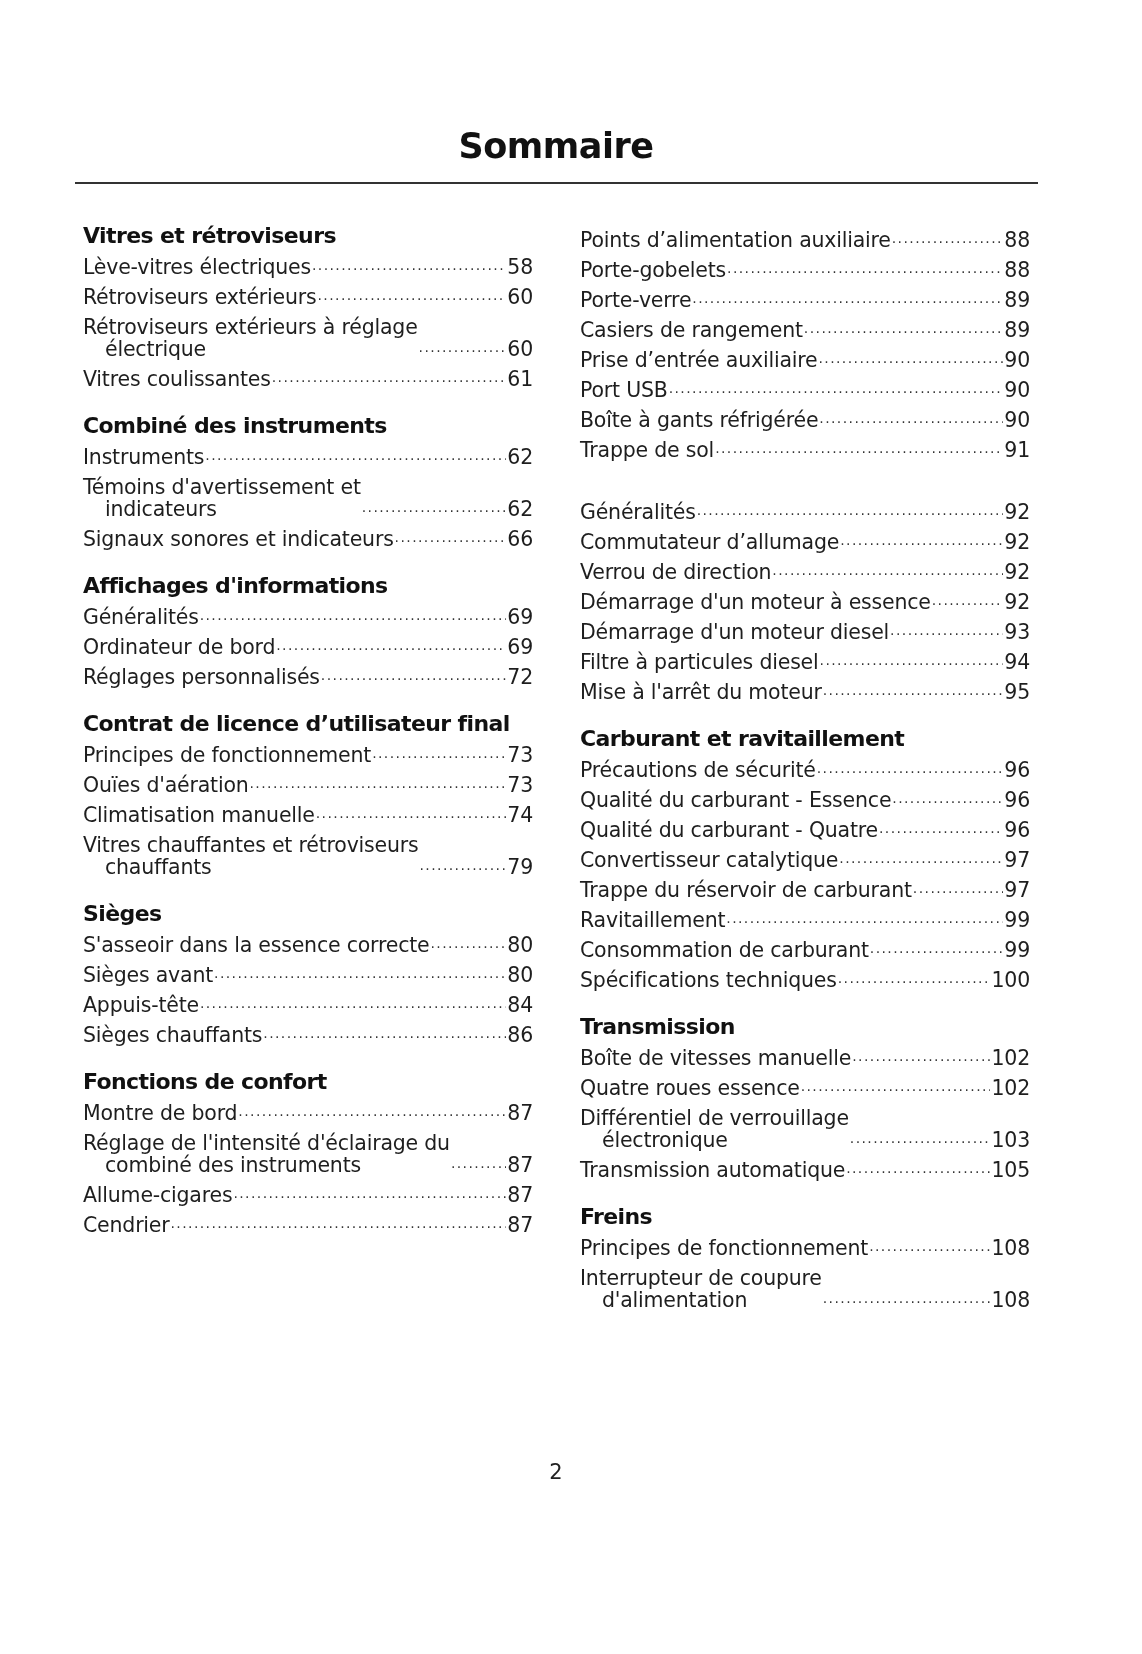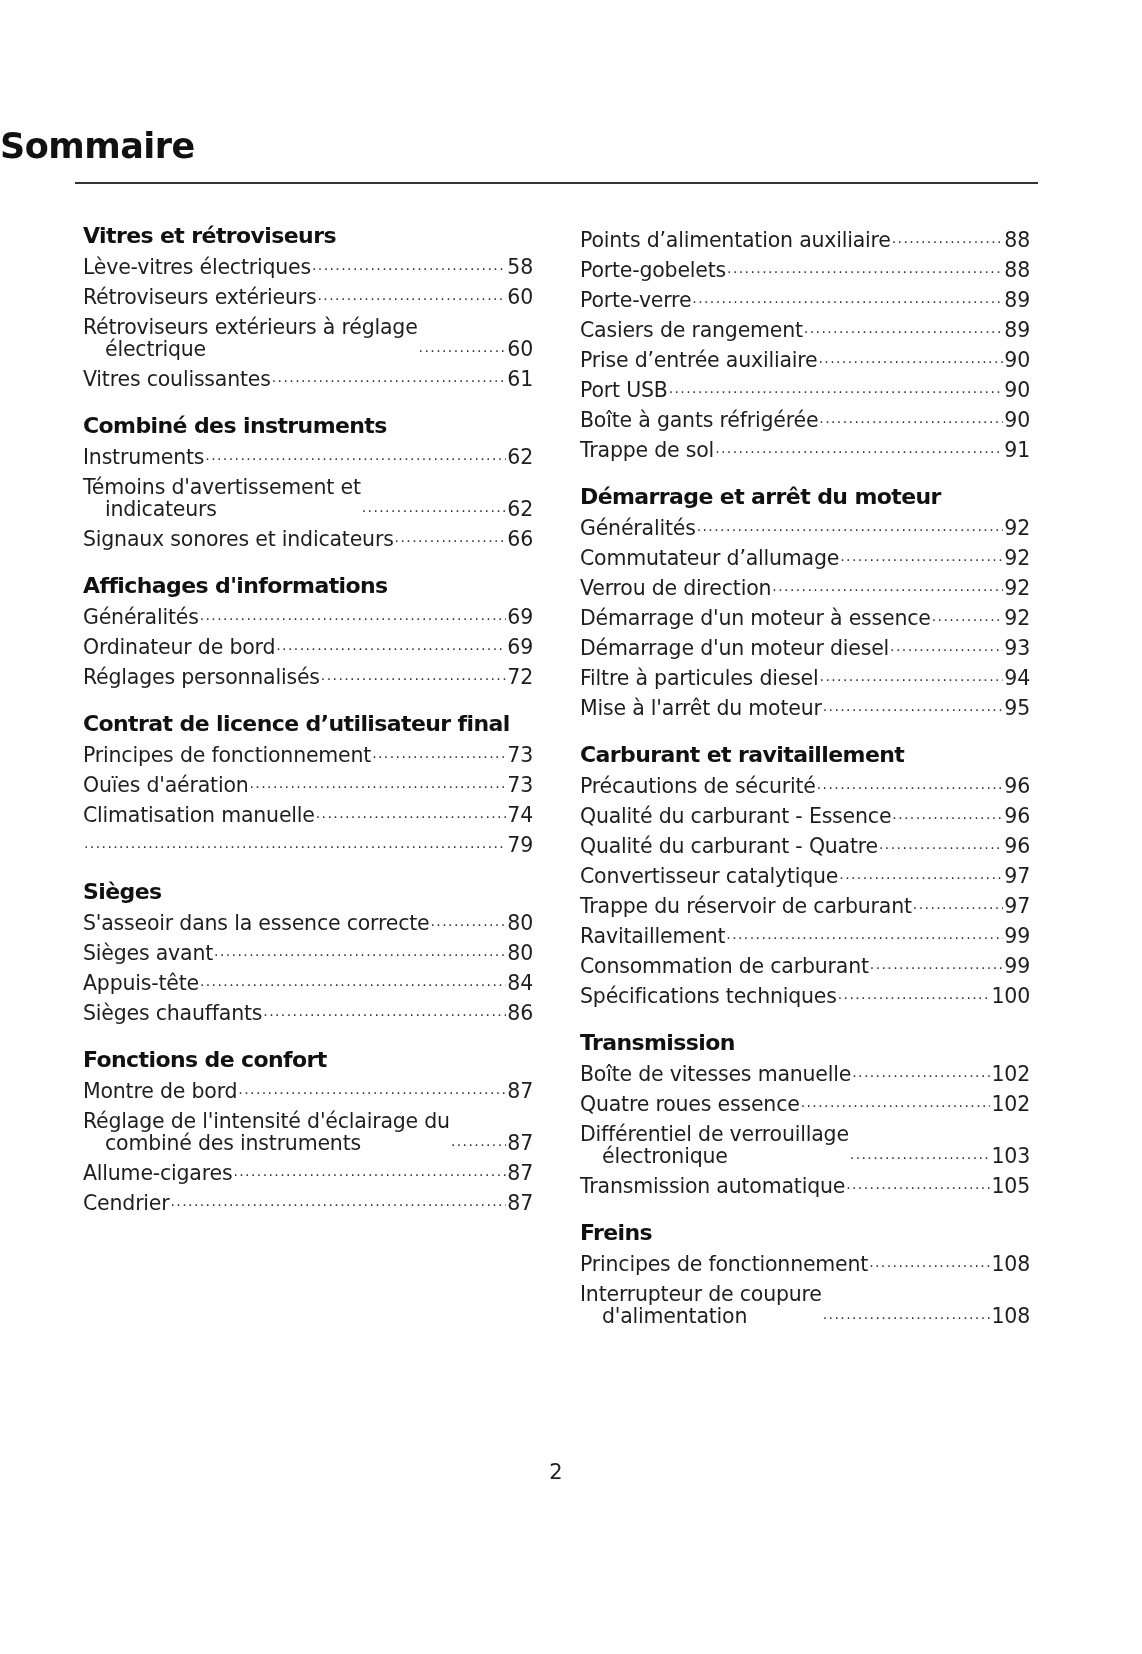--- a/index.html
+++ b/index.html
@@ -3,32 +3,32 @@
 <meta charset="utf-8">
 <style>
   html, body { margin: 0; padding: 0; background: #ffffff; }
   body {
     width: 1142px; height: 1654px; position: relative; overflow: hidden;
     font-family: "DejaVu Sans", "Liberation Sans", sans-serif;
     color: #1a1a1a;
   }
   .title {
     position: absolute; top: 126px; left: 0; width: 1112px;
-    font-size: 35px; font-weight: bold; color: #111;
+    text-align: center; font-size: 35px; font-weight: bold; color: #111;
     letter-spacing: -0.5px;
   }
   .rule {
     position: absolute; top: 182px; left: 75px; width: 963px; height: 0;
     border-top: 2px solid #333;
   }
   .col { position: absolute; top: 222px; }
   .col.left { left: 83px; width: 450px; }
   .col.right { left: 580px; width: 450px; top: 229px; }
   .section { margin-bottom: 22px; }
-  .section.no-head { margin-bottom: 22px; }
+  .section.no-head { margin-bottom: 40px; }
   .heading {
     font-size: 22px; font-weight: bold; color: #111; line-height: 27px;
     letter-spacing: -0.6px; margin: 0 0 7px 0; padding-left: 28px; text-indent: -28px;
   }
   .entry {
     display: flex; align-items: flex-end; font-size: 20.5px; line-height: 22px;
     margin-bottom: 8px; letter-spacing: -0.2px; color: #1e1e1e;
   }
   .entry .txt { white-space: pre-line; padding-left: 22px; text-indent: -22px; }
   .entry .lead {
@@ -124,20 +124,22 @@
         <span class="txt">Ouïes d'aération</span>
         <span class="lead"></span>
         <span class="pg">73</span>
       </div>
       <div class="entry">
         <span class="txt">Climatisation manuelle</span>
         <span class="lead"></span>
         <span class="pg">74</span>
       </div>
       <div class="entry">
+        <span class="txt">Vitres chauffantes et rétroviseurs
+chauffants</span>
         <span class="lead"></span>
         <span class="pg">79</span>
       </div>
     </div>
     <div class="section">
       <div class="heading">Sièges</div>
       <div class="entry">
         <span class="txt">S'asseoir dans la essence correcte</span>
         <span class="lead"></span>
         <span class="pg">80</span>
@@ -220,21 +222,20 @@
         <span class="lead"></span>
         <span class="pg">90</span>
       </div>
       <div class="entry">
         <span class="txt">Trappe de sol</span>
         <span class="lead"></span>
         <span class="pg">91</span>
       </div>
     </div>
     <div class="section">
-      <div class="heading">Démarrage et arrêt du moteur</div>
       <div class="entry">
         <span class="txt">Généralités</span>
         <span class="lead"></span>
         <span class="pg">92</span>
       </div>
       <div class="entry">
         <span class="txt">Commutateur d’allumage</span>
         <span class="lead"></span>
         <span class="pg">92</span>
       </div>

